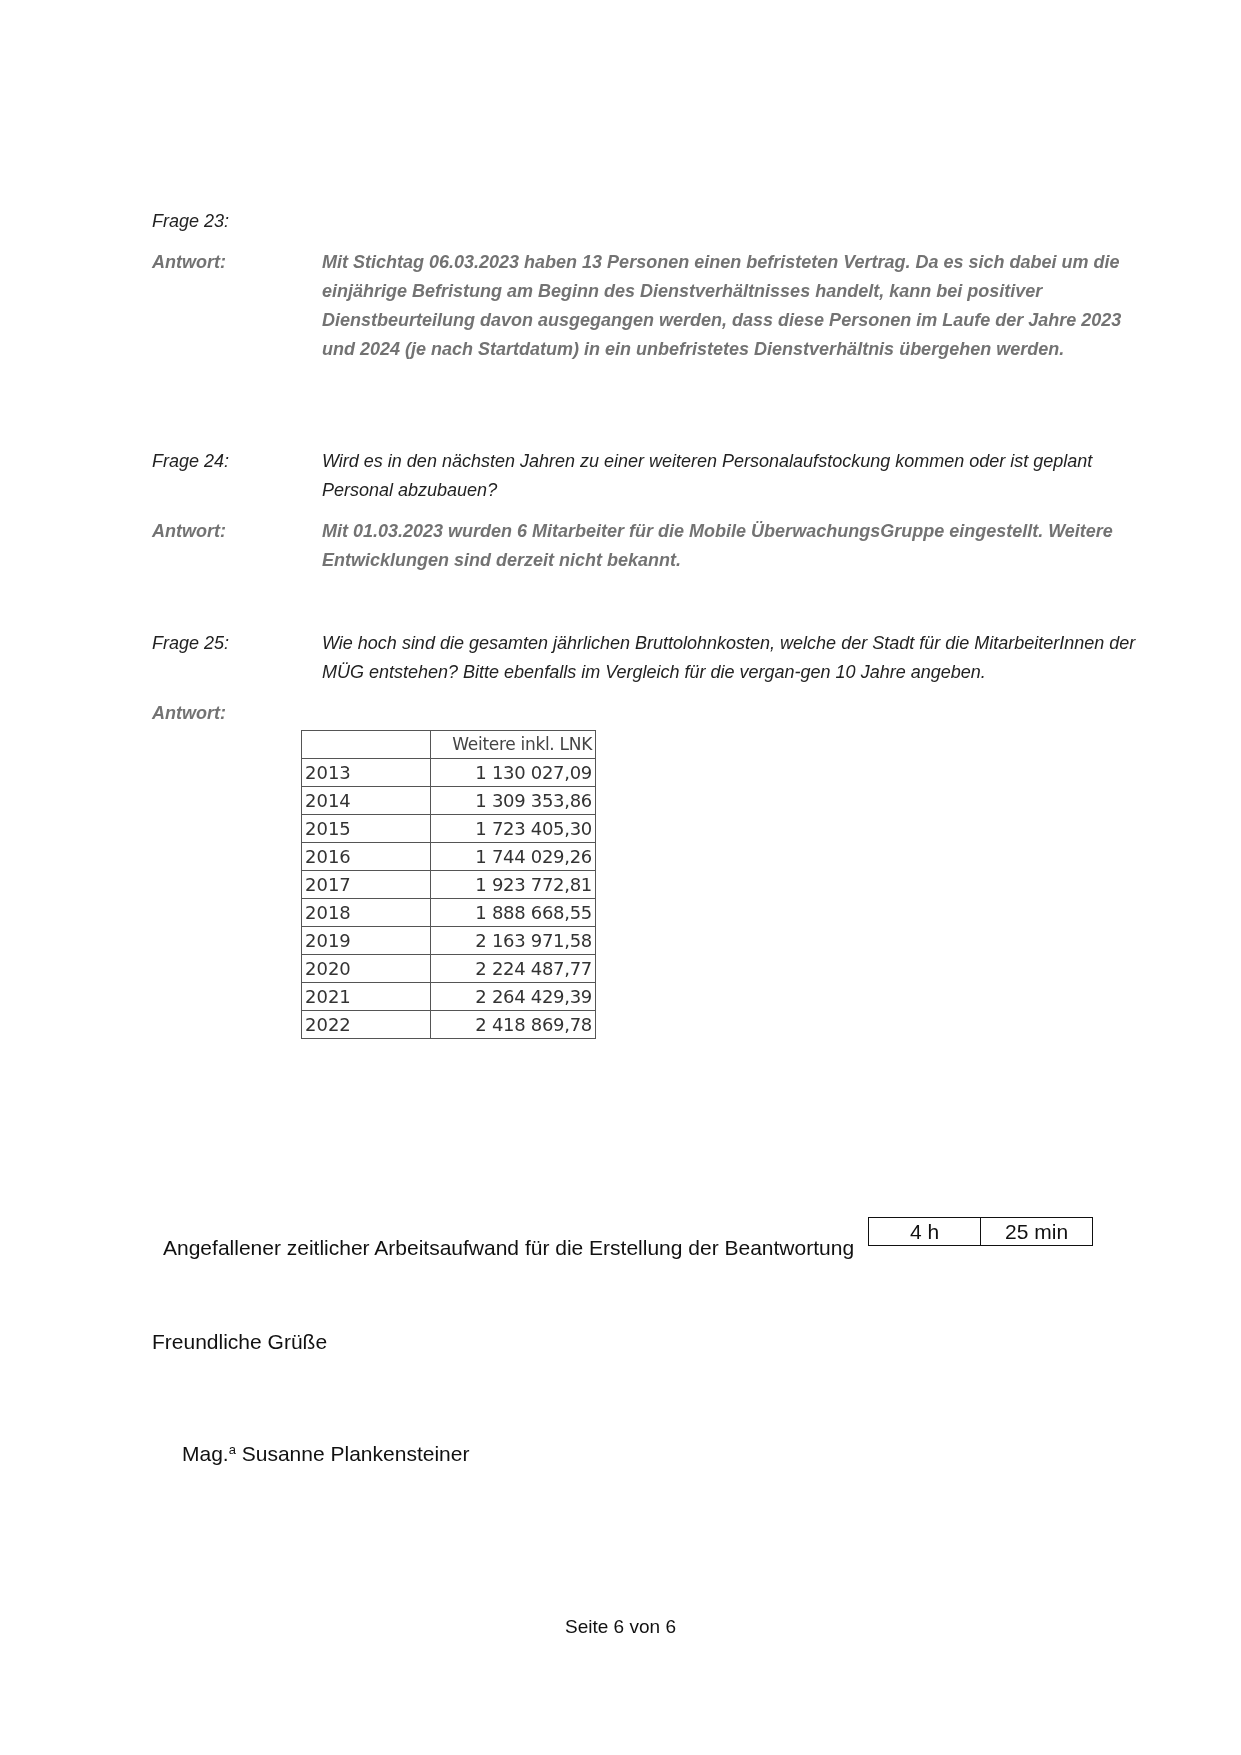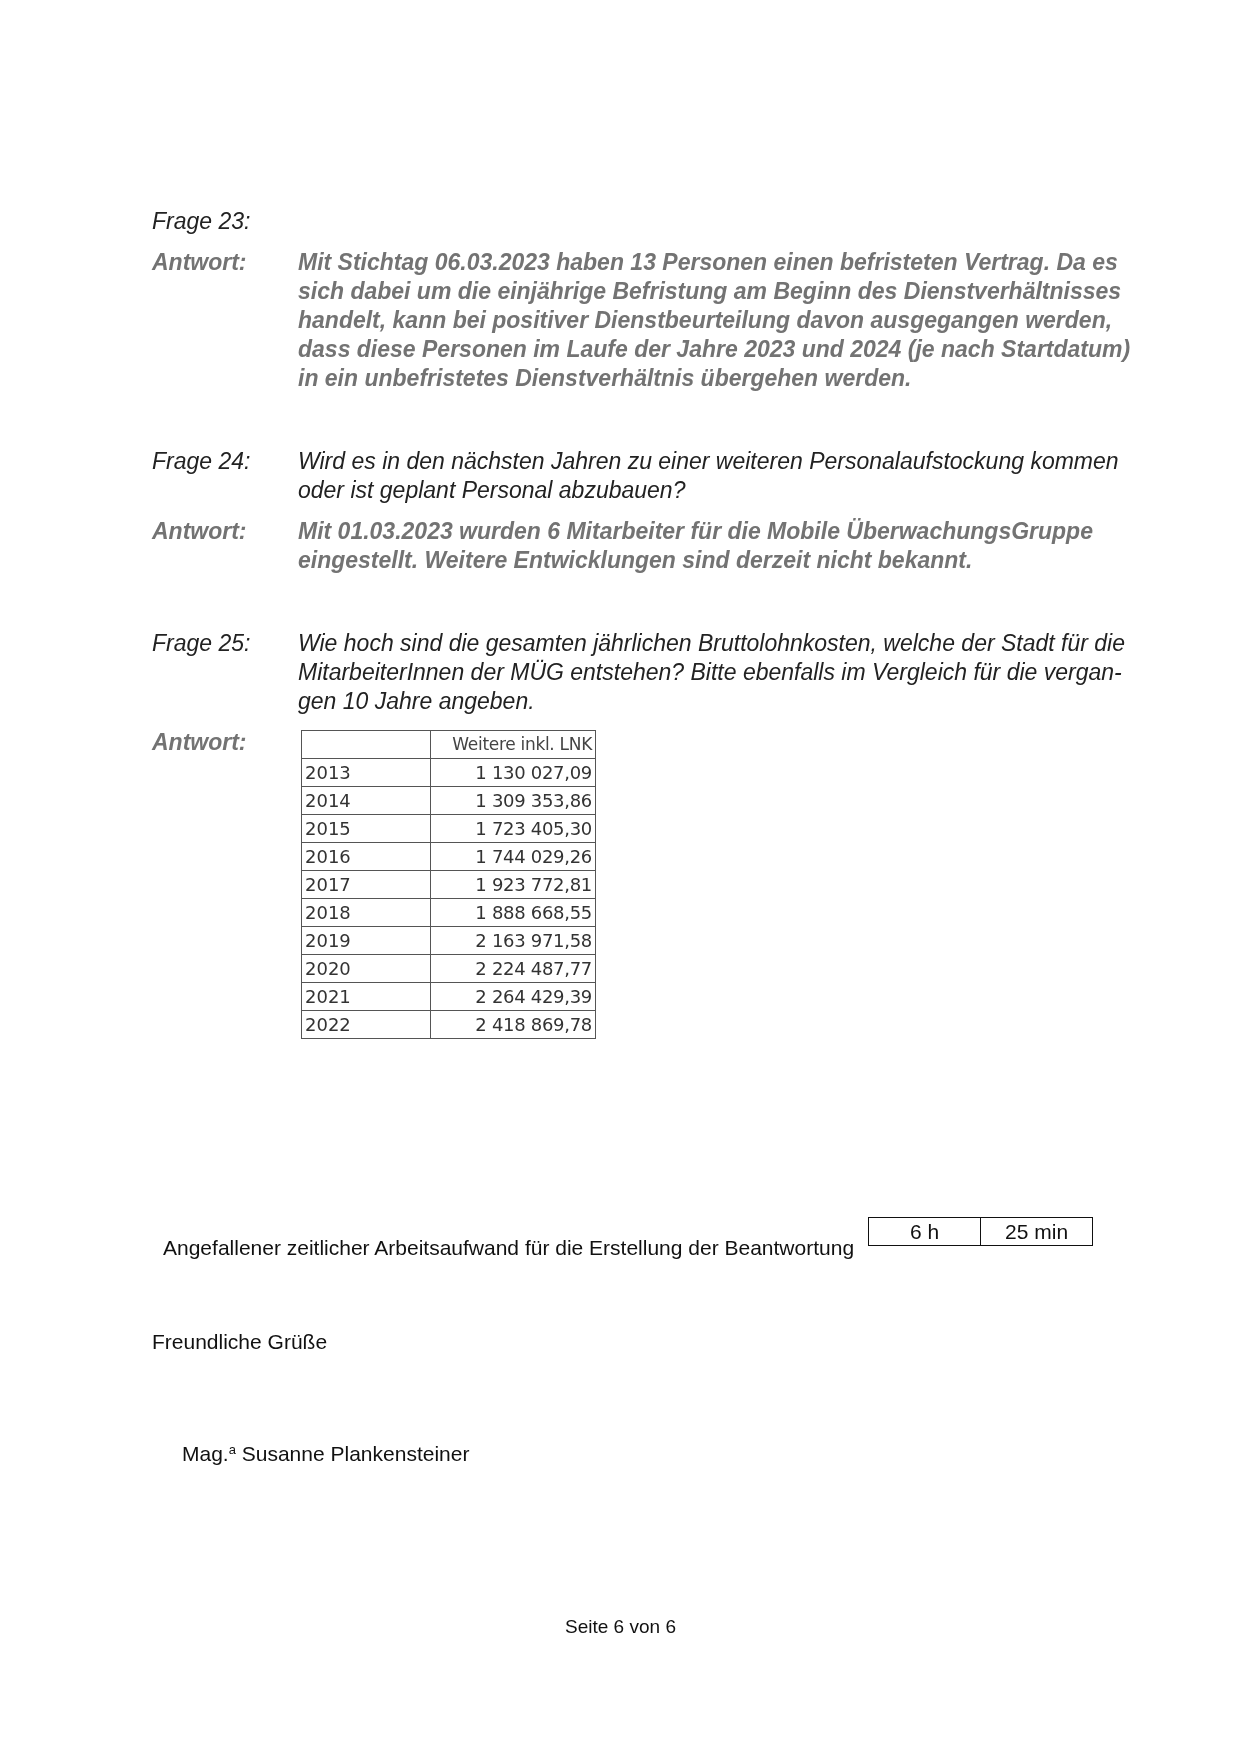--- a/index.html
+++ b/index.html
@@ -1,19 +1,19 @@
 <!DOCTYPE html>
 <html><head>
   <meta charset="utf-8">
   <style>
     html, body { margin: 0; padding: 0; background: #ffffff; }
     body { width: 1241px; height: 1755px; position: relative; overflow: hidden;
            font-family: "Liberation Sans", sans-serif; color: #111; }
     .qa { position: absolute; left: 152px; width: 990px; }
-    .row { display: flex; font-size: 23px; line-height: 29px; }
+    .row { display: flex; font-size: 18px; line-height: 29px; gap: 24px; }
     .lbl { width: 146px; flex: none; }
     .txt { flex: 1; }
     .q .lbl, .q .txt { font-style: italic; color: #222; }
     .a .lbl, .a .txt { font-weight: bold; color: #737373; font-style: italic; }
     .gap { height: 12px; }
     #q23 { top: 207px; }
     #q24 { top: 447px; }
     #q25 { top: 629px; }
     .xtbl { position: absolute; left: 301px; top: 730px; border-collapse: collapse;
             font-family: "DejaVu Sans", sans-serif; font-size: 18px; color: #333;
@@ -118,21 +118,21 @@
       <tr>
         <td class="y">2022</td>
         <td class="v">2 418 869,78</td>
       </tr>
     </tbody>
 </table>
 
 <div class="effort">
   <span class="elabel">Angefallener zeitlicher Arbeitsaufwand für die Erstellung der Beantwortung</span>
   <div class="ebox">
-    <div>6 h</div>
+    <div>4 h</div>
     <div>25 min</div>
   </div>
 </div>
 
 <div class="closing" id="greet">Freundliche Grüße</div>
 <div class="closing" id="sig"><span>Mag.</span><sup>a</sup><span> Susanne Plankensteiner</span></div>
 
 <div class="footer">Seite 6 von 6</div>
 
 </body></html>

